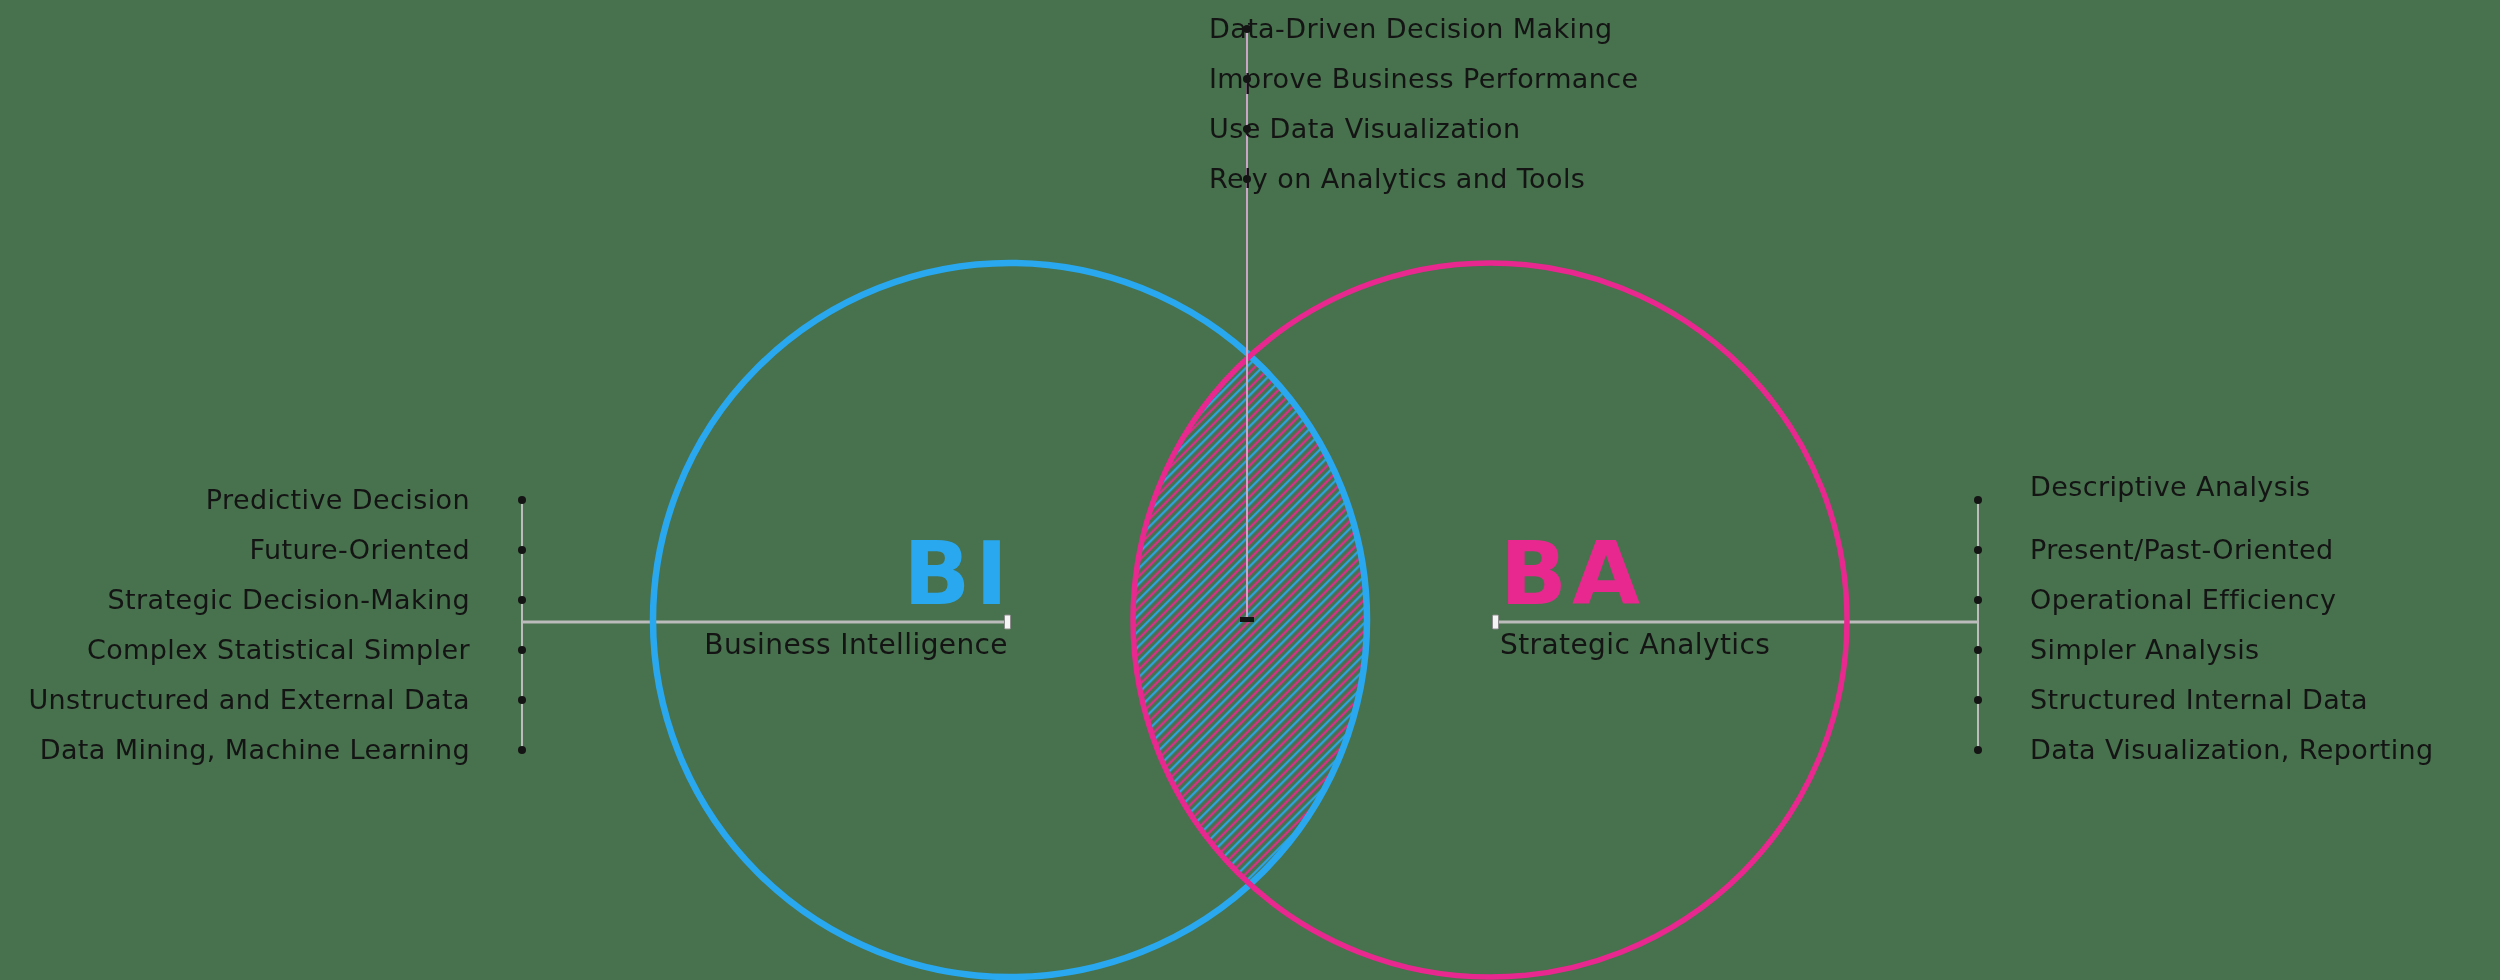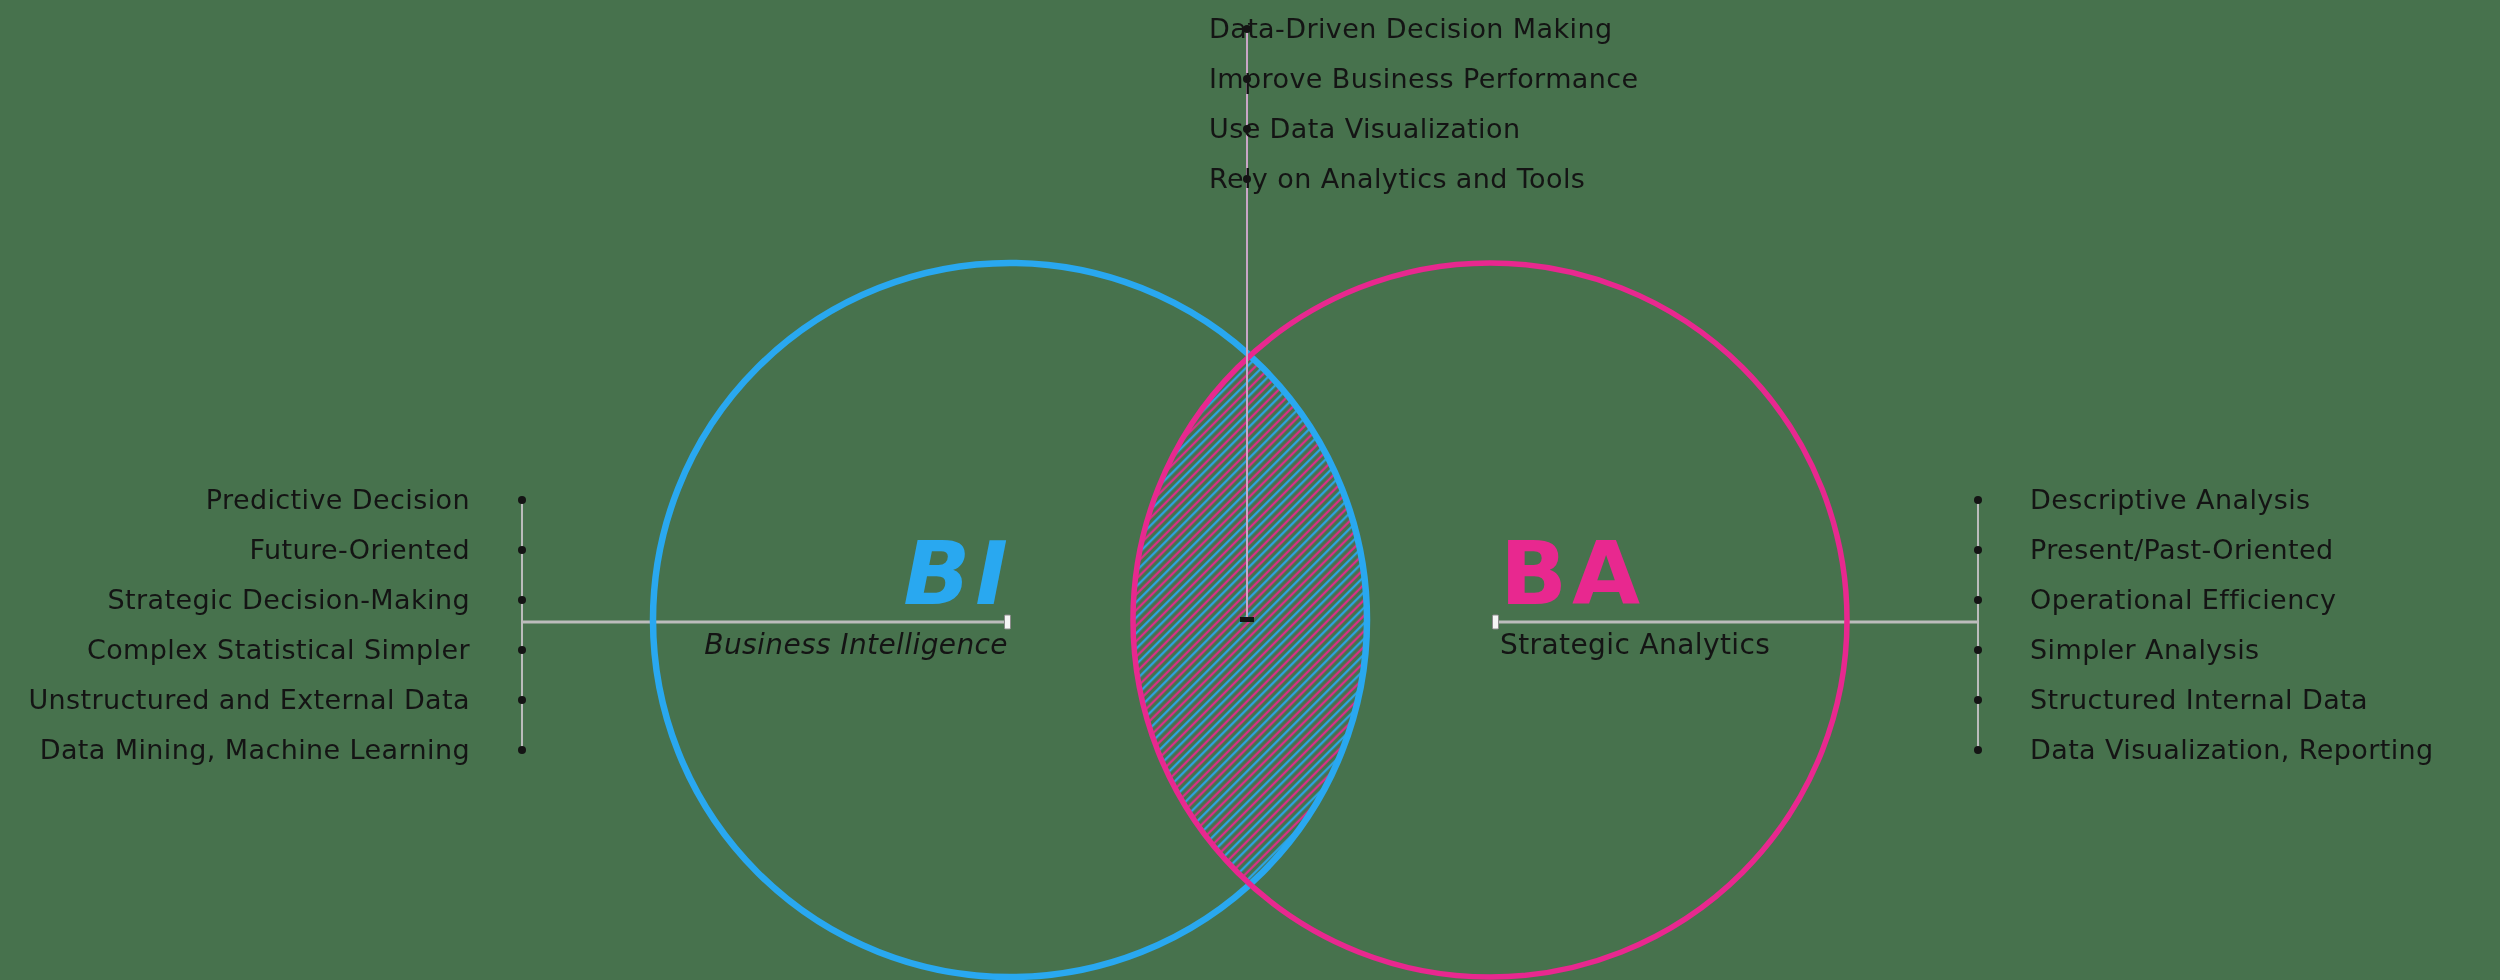--- a/index.html
+++ b/index.html
@@ -21,21 +21,21 @@
 
   .note{
     position:absolute;height:50px;line-height:50px;
     font-size:27px;color:var(--ink);letter-spacing:.4px;white-space:nowrap;
   }
   .left-note{right:2030px;text-align:right;}
   .right-note{left:2030px;text-align:left;}
   .top-note{left:1209px;text-align:center;}
 
   .label-block{position:absolute;white-space:nowrap;}
-  .label-left{right:1492px;top:528px;text-align:right;font-style:italic;}
+  .label-left{right:1492px;top:528px;text-align:right;}
   .label-right{left:1500px;top:528px;text-align:left;}
   .abbr{
     display:block;font-size:88px;font-weight:700;line-height:92px;letter-spacing:5px;
   }
   .label-left .abbr{margin-right:-5px;color:var(--bi);}
   .label-right .abbr{color:var(--ba);}
   .sub{
     display:block;font-size:28px;line-height:34px;margin-top:8px;
     color:var(--ink);letter-spacing:.4px;
   }
@@ -114,21 +114,21 @@
   <div>
     <div class="note left-note" style="top:475px">Predictive Decision</div>
     <div class="note left-note" style="top:525px">Future-Oriented</div>
     <div class="note left-note" style="top:575px">Strategic Decision-Making</div>
     <div class="note left-note" style="top:625px">Complex Statistical Simpler</div>
     <div class="note left-note" style="top:675px">Unstructured and External Data</div>
     <div class="note left-note" style="top:725px">Data Mining, Machine Learning</div>
   </div>
 
   <div>
-    <div class="note right-note" style="top:475px">Descriptive Analysis</div>
+    <div class="note right-note" style="top:462px">Descriptive Analysis</div>
     <div class="note right-note" style="top:525px">Present/Past-Oriented</div>
     <div class="note right-note" style="top:575px">Operational Efficiency</div>
     <div class="note right-note" style="top:625px">Simpler Analysis</div>
     <div class="note right-note" style="top:675px">Structured Internal Data</div>
     <div class="note right-note" style="top:725px">Data Visualization, Reporting</div>
   </div>
 
   <div class="label-block label-left">
     <span class="abbr">BI</span>
     <span class="sub">Business Intelligence</span>

